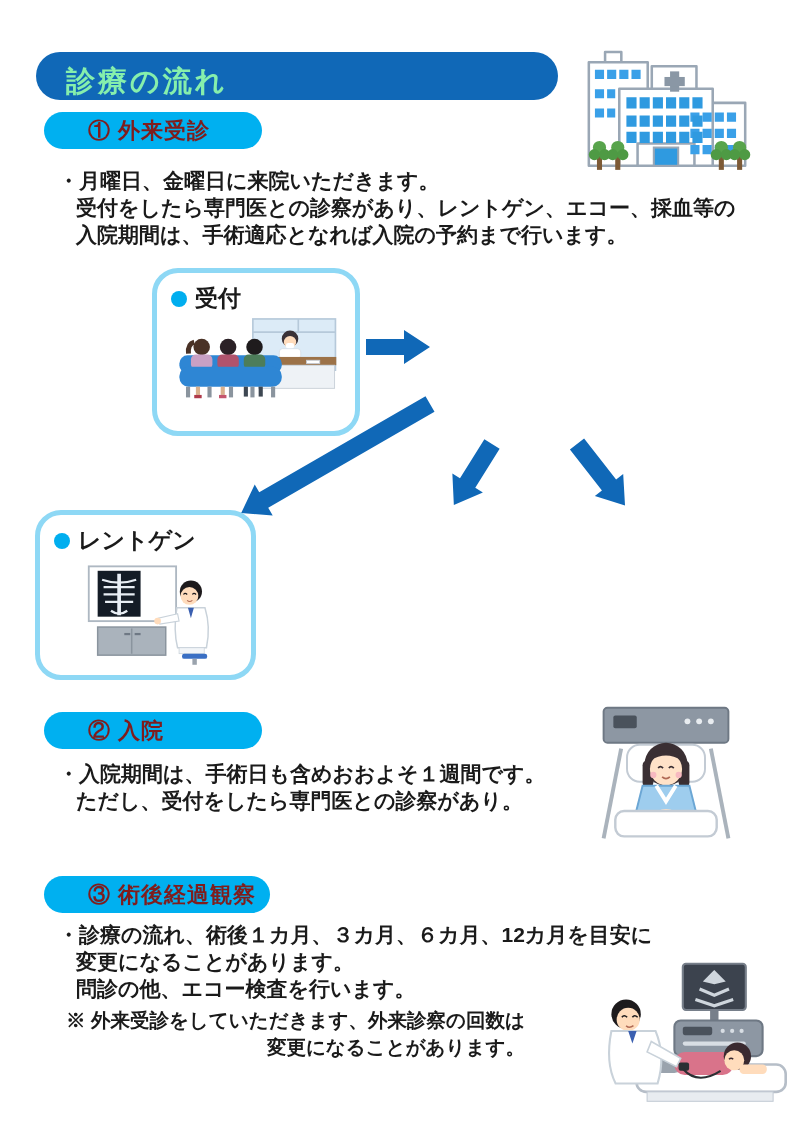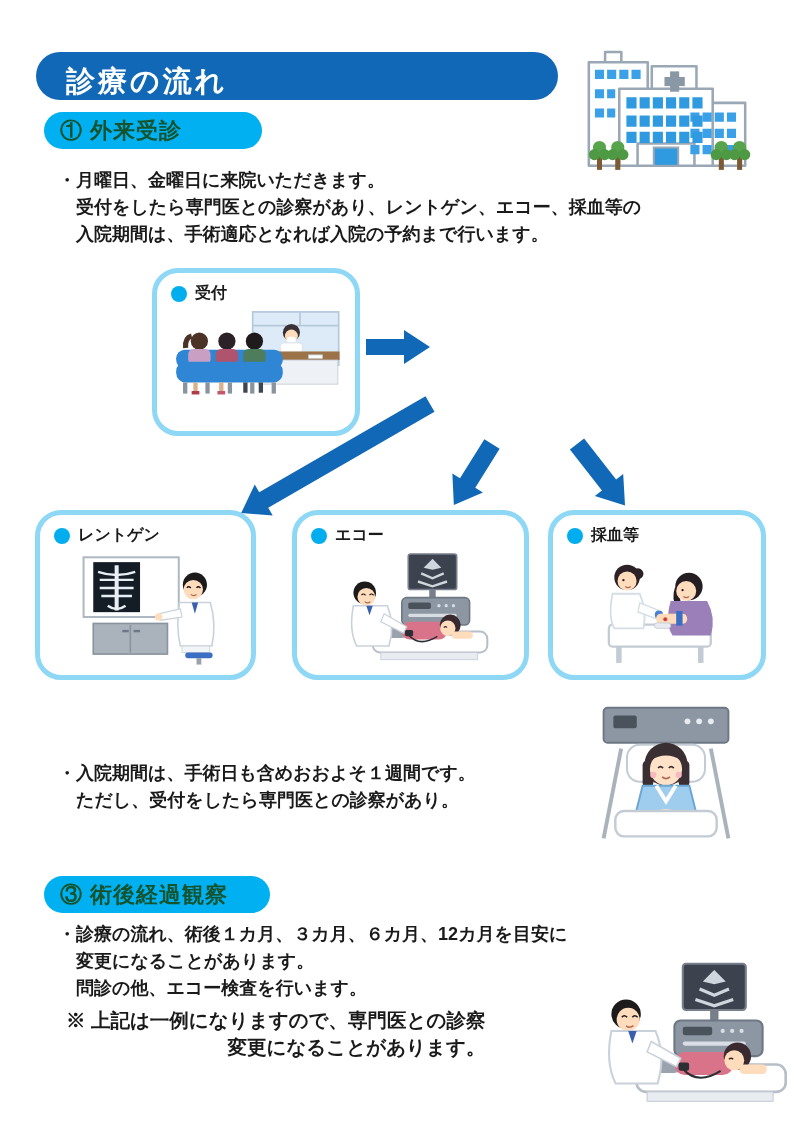--- a/index.html
+++ b/index.html
@@ -3,43 +3,43 @@
 <meta charset="utf-8">
 <style>
   * { margin:0; padding:0; box-sizing:border-box; }
   html,body { background:#ffffff; }
   .page { position:relative; width:794px; height:1123px; margin:0 auto; background:#fff;
           font-family:"Liberation Sans", sans-serif; color:#1a1a1a; overflow:hidden; }
 
   
   .title-banner { position:absolute; left:36px; top:52px; width:522px; height:48px;
                   background:#1068b7; border-radius:24px; display:flex; align-items:center; padding-left:30px; }
-  .title-banner span { color:#ffffff; font-size:29px; font-weight:bold; letter-spacing:3px;margin-top:11px; }
+  .title-banner span { color:#86efac; font-size:29px; font-weight:bold; letter-spacing:3px;margin-top:11px; }
   .pill { position:absolute; left:44px; height:37px; background:#00b0f0; border-radius:19px;
           display:flex; align-items:center; padding-left:16px; }
-  .pill span { color:#14532d; font-size:22px; font-weight:bold; letter-spacing:1px; }
+  .pill span { color:#7f1d1d; font-size:22px; font-weight:bold; letter-spacing:1px;margin-left:28px; }
   #pill-1 { top:112px; width:218px; }
   #pill-2 { top:712px; width:218px; }
   #pill-3 { top:876px; width:226px; }
 
   
-  .body-text { position:absolute; font-size:18px; line-height:27px; font-weight:600; }
+  .body-text { position:absolute; font-size:21px; line-height:27px; font-weight:600; }
   .body-text .cont { padding-left:18px; }
   #text-1 { left:58px; top:167px; }
   #text-2 { left:58px; top:760px; }
   #text-3 { left:58px; top:921px; }
   .note { position:absolute; left:66px; top:1007px; font-size:19.5px; line-height:27px; font-weight:600; }
   .note .cont { padding-left:30px;text-align:right; }
 
   
   .flow-box { position:absolute; border:5px solid #8ed8f5; border-radius:26px; background:#fff;
               display:flex; flex-direction:column; padding:10px 12px 8px 14px; }
   .flow-head { display:flex; align-items:center; gap:8px; flex:0 0 auto; }
   .dot { width:16px; height:16px; border-radius:50%; background:#00aeef; flex:0 0 auto; }
-  .flow-label { font-size:16px; font-weight:bold; white-space:nowrap; }
+  .flow-label { font-size:23px; font-weight:bold; white-space:nowrap; }
   .flow-illus { flex:1 1 auto; width:100%; min-height:0; }
   #box-reception { left:152px; top:268px; width:208px; height:168px; }
   #box-consult   { left:434px; top:266px; width:212px; height:170px; }
   #box-xray      { left:35px;  top:510px; width:221px; height:170px; }
   #box-echo      { left:292px; top:510px; width:237px; height:170px; }
   #box-blood     { left:548px; top:510px; width:218px; height:170px; }
 
   .arrows { position:absolute; left:0; top:0; pointer-events:none; }
 
   .hospital { position:absolute; left:563px; top:46px;  width:206px; height:132px; }
@@ -310,74 +310,59 @@
   <div class="flow-box" id="box-xray">
     <div class="flow-head">
       <span class="dot"></span>
       <span class="flow-label">レントゲン</span>
     </div>
     <svg class="flow-illus" viewBox="0 0 200 150">
         <use href="#sym-xray"></use>
       </svg>
   </div>
 
-  <div class="flow-box" id="box-echo">
-    <div class="flow-head">
-      <span class="dot"></span>
-      <span class="flow-label">エコー</span>
-    </div>
-    <svg class="flow-illus" viewBox="0 0 200 150">
-        <use href="#sym-echo"></use>
-      </svg>
-  </div>
-
-  <div class="flow-box" id="box-blood">
-    <div class="flow-head">
-      <span class="dot"></span>
-      <span class="flow-label">採血等</span>
-    </div>
-    <svg class="flow-illus" viewBox="0 0 200 132">
-        <use href="#sym-blood"></use>
-      </svg>
-  </div>
+
 
   <svg class="arrows" width="794" height="1123" viewBox="0 0 794 1123">
     <g fill="#1068b7">
       <g transform="translate(366,347)">
         <polygon points="0,-8 38,-8 38,-17 64,0 38,17 38,8 0,8"></polygon>
       </g>
       <g transform="translate(430,404) rotate(150)">
         <polygon points="0,-9 192,-9 192,-18 218,0 192,18 192,9 0,9"></polygon>
       </g>
       <g transform="translate(492,444) rotate(122)">
         <polygon points="0,-9 46,-9 46,-18 72,0 46,18 46,9 0,9"></polygon>
       </g>
       <g transform="translate(577,444) rotate(52)">
         <polygon points="0,-9 52,-9 52,-18 78,0 52,18 52,9 0,9"></polygon>
       </g>
     </g>
   </svg>
 
+  <div class="pill" id="pill-2">
+    <span>② 入院</span>
+  </div>
   <div class="body-text" id="text-2">
     <div class="line">・入院期間は、手術日も含めおおよそ１週間です。</div>
     <div class="line cont">ただし、受付をしたら専門医との診察があり。</div>
   </div>
   <svg class="bed" viewBox="0 0 160 150">
     <use href="#sym-bed"></use>
   </svg>
 
   <div class="pill" id="pill-3">
     <span>③ 術後経過観察</span>
   </div>
   <div class="body-text" id="text-3">
     <div class="line">・診療の流れ、術後１カ月、３カ月、６カ月、12カ月を目安に</div>
     <div class="line cont">変更になることがあります。</div>
     <div class="line cont">問診の他、エコー検査を行います。</div>
   </div>
   <div class="note">
-    <div class="line">※ 上記は一例になりますので、専門医との診察</div>
+    <div class="line">※ 外来受診をしていただきます、外来診察の回数は</div>
     <div class="line cont">変更になることがあります。</div>
   </div>
   <svg class="postop" viewBox="0 0 200 150">
     <use href="#sym-echo"></use>
   </svg>
 
 </div>
 
 </body></html>

